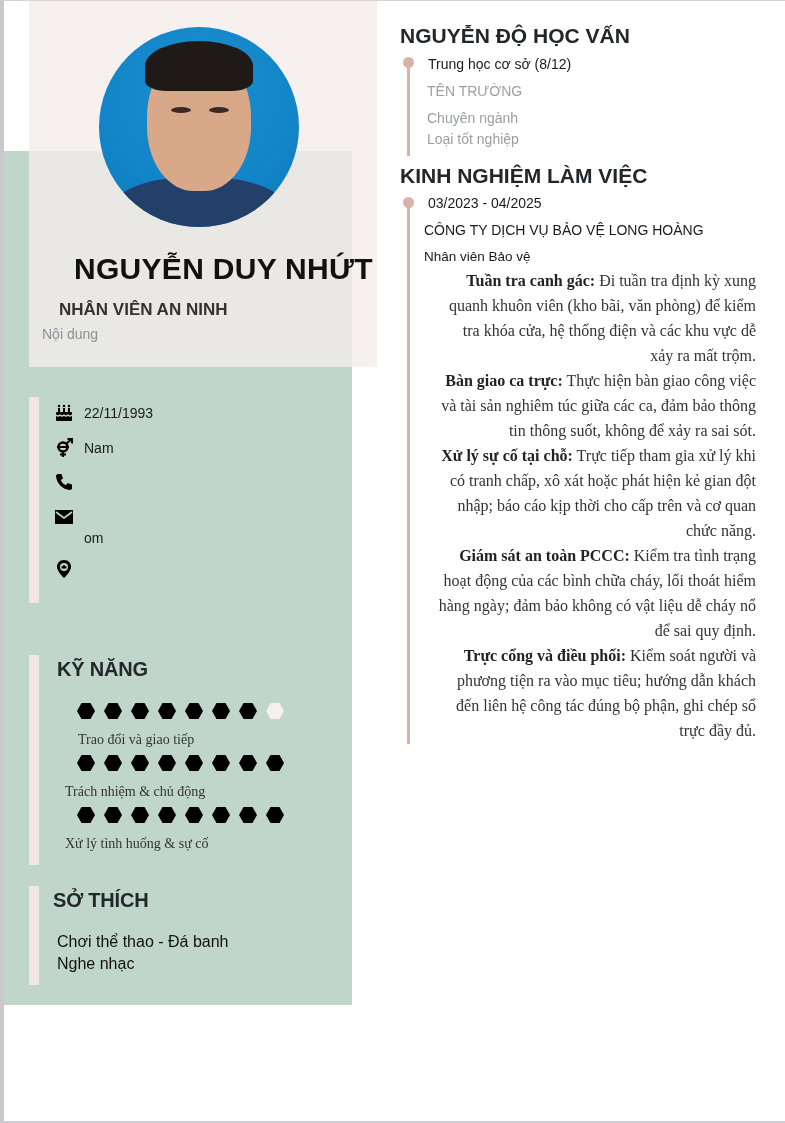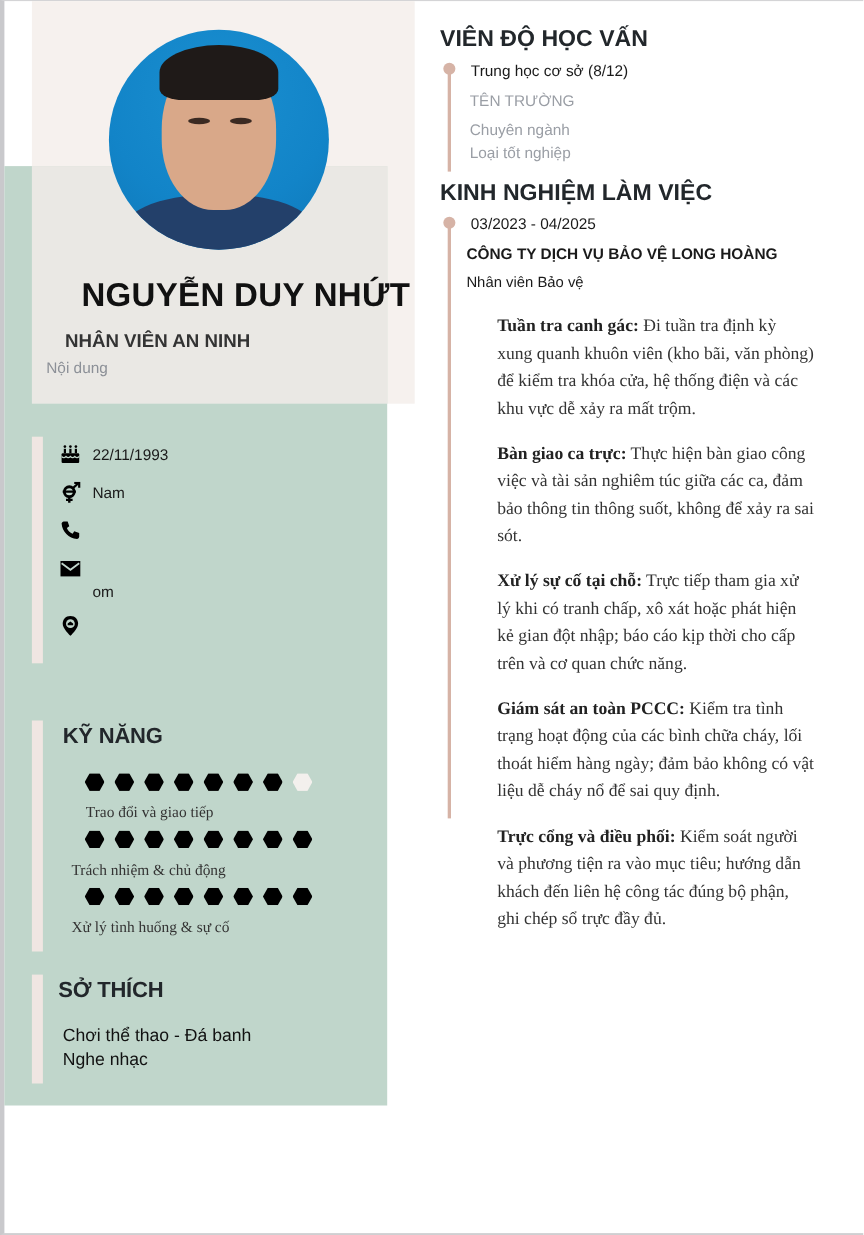--- a/index.html
+++ b/index.html
@@ -42,25 +42,25 @@
   .hobby { position: absolute; left: 57px; font-size: 16px; color: #111; }
 
   .right-title { position: absolute; left: 400px; font-size: 21px; font-weight: bold; color: #22272b; }
   .timeline-line { position: absolute; left: 407px; width: 3px; background: #d6b3a6; }
   .timeline-dot { position: absolute; left: 403px; width: 11px; height: 11px; border-radius: 50%; background: #d6b3a6; }
 
   .edu-text { position: absolute; left: 428px; font-size: 14px; }
   .muted { color: #9a9ea5; }
 
   .exp-date { position: absolute; left: 428px; top: 195px; font-size: 14px; color: #1a1a1a; }
-  .exp-company { position: absolute; left: 424px; top: 222px; font-size: 14px; font-weight: bold; color: #1a1a1a; }
+  .exp-company { position: absolute; left: 424px; top: 222px; font-size: 14px; font-weight: normal; color: #1a1a1a; }
   .exp-role { position: absolute; left: 424px; top: 249px; font-size: 13.5px; color: #1a1a1a; }
   .exp-body { position: absolute; left: 436px; top: 268px; width: 320px; font-family: "Liberation Serif", "DejaVu Serif", serif;
     font-size: 16px; line-height: 25px; color: #333; }
-  .exp-body p { margin: 16px; }
+  .exp-body p { margin: 0; text-align: right; }
   .exp-body b { color: #222; }
 </style>
 </head>
 <body>
 
 <div class="page-frame"></div>
 <div class="panel-light"></div>
 <div class="panel-green"></div>
 <div class="panel-overlap"></div>
 
@@ -174,21 +174,21 @@
   <div class="hex"></div>
   <div class="hex"></div>
 </div>
 <div class="skill-label" style="left:65px;top:836px">Xử lý tình huống &amp; sự cố</div>
 
 <div class="side-bar" style="top:886px;height:99px"></div>
 <div class="section-head" style="left:53px;top:889px">SỞ THÍCH</div>
 <div class="hobby" style="top:933px">Chơi thể thao - Đá banh</div>
 <div class="hobby" style="top:955px">Nghe nhạc</div>
 
-<div class="right-title" style="top:24px">VIÊN ĐỘ HỌC VẤN</div>
+<div class="right-title" style="top:24px">NGUYỄN ĐỘ HỌC VẤN</div>
 <div class="timeline-dot" style="top:57px"></div>
 <div class="timeline-line" style="top:60px;height:96px"></div>
 <div class="edu-text" style="top:56px;color:#1a1a1a">Trung học cơ sở (8/12)</div>
 <div class="edu-text muted" style="top:83px;left:427px">TÊN TRƯỜNG</div>
 <div class="edu-text muted" style="top:110px;left:427px">Chuyên ngành</div>
 <div class="edu-text muted" style="top:131px;left:427px">Loại tốt nghiệp</div>
 
 <div class="right-title" style="top:164px">KINH NGHIỆM LÀM VIỆC</div>
 <div class="timeline-dot" style="top:197px"></div>
 <div class="timeline-line" style="top:200px;height:544px"></div>

